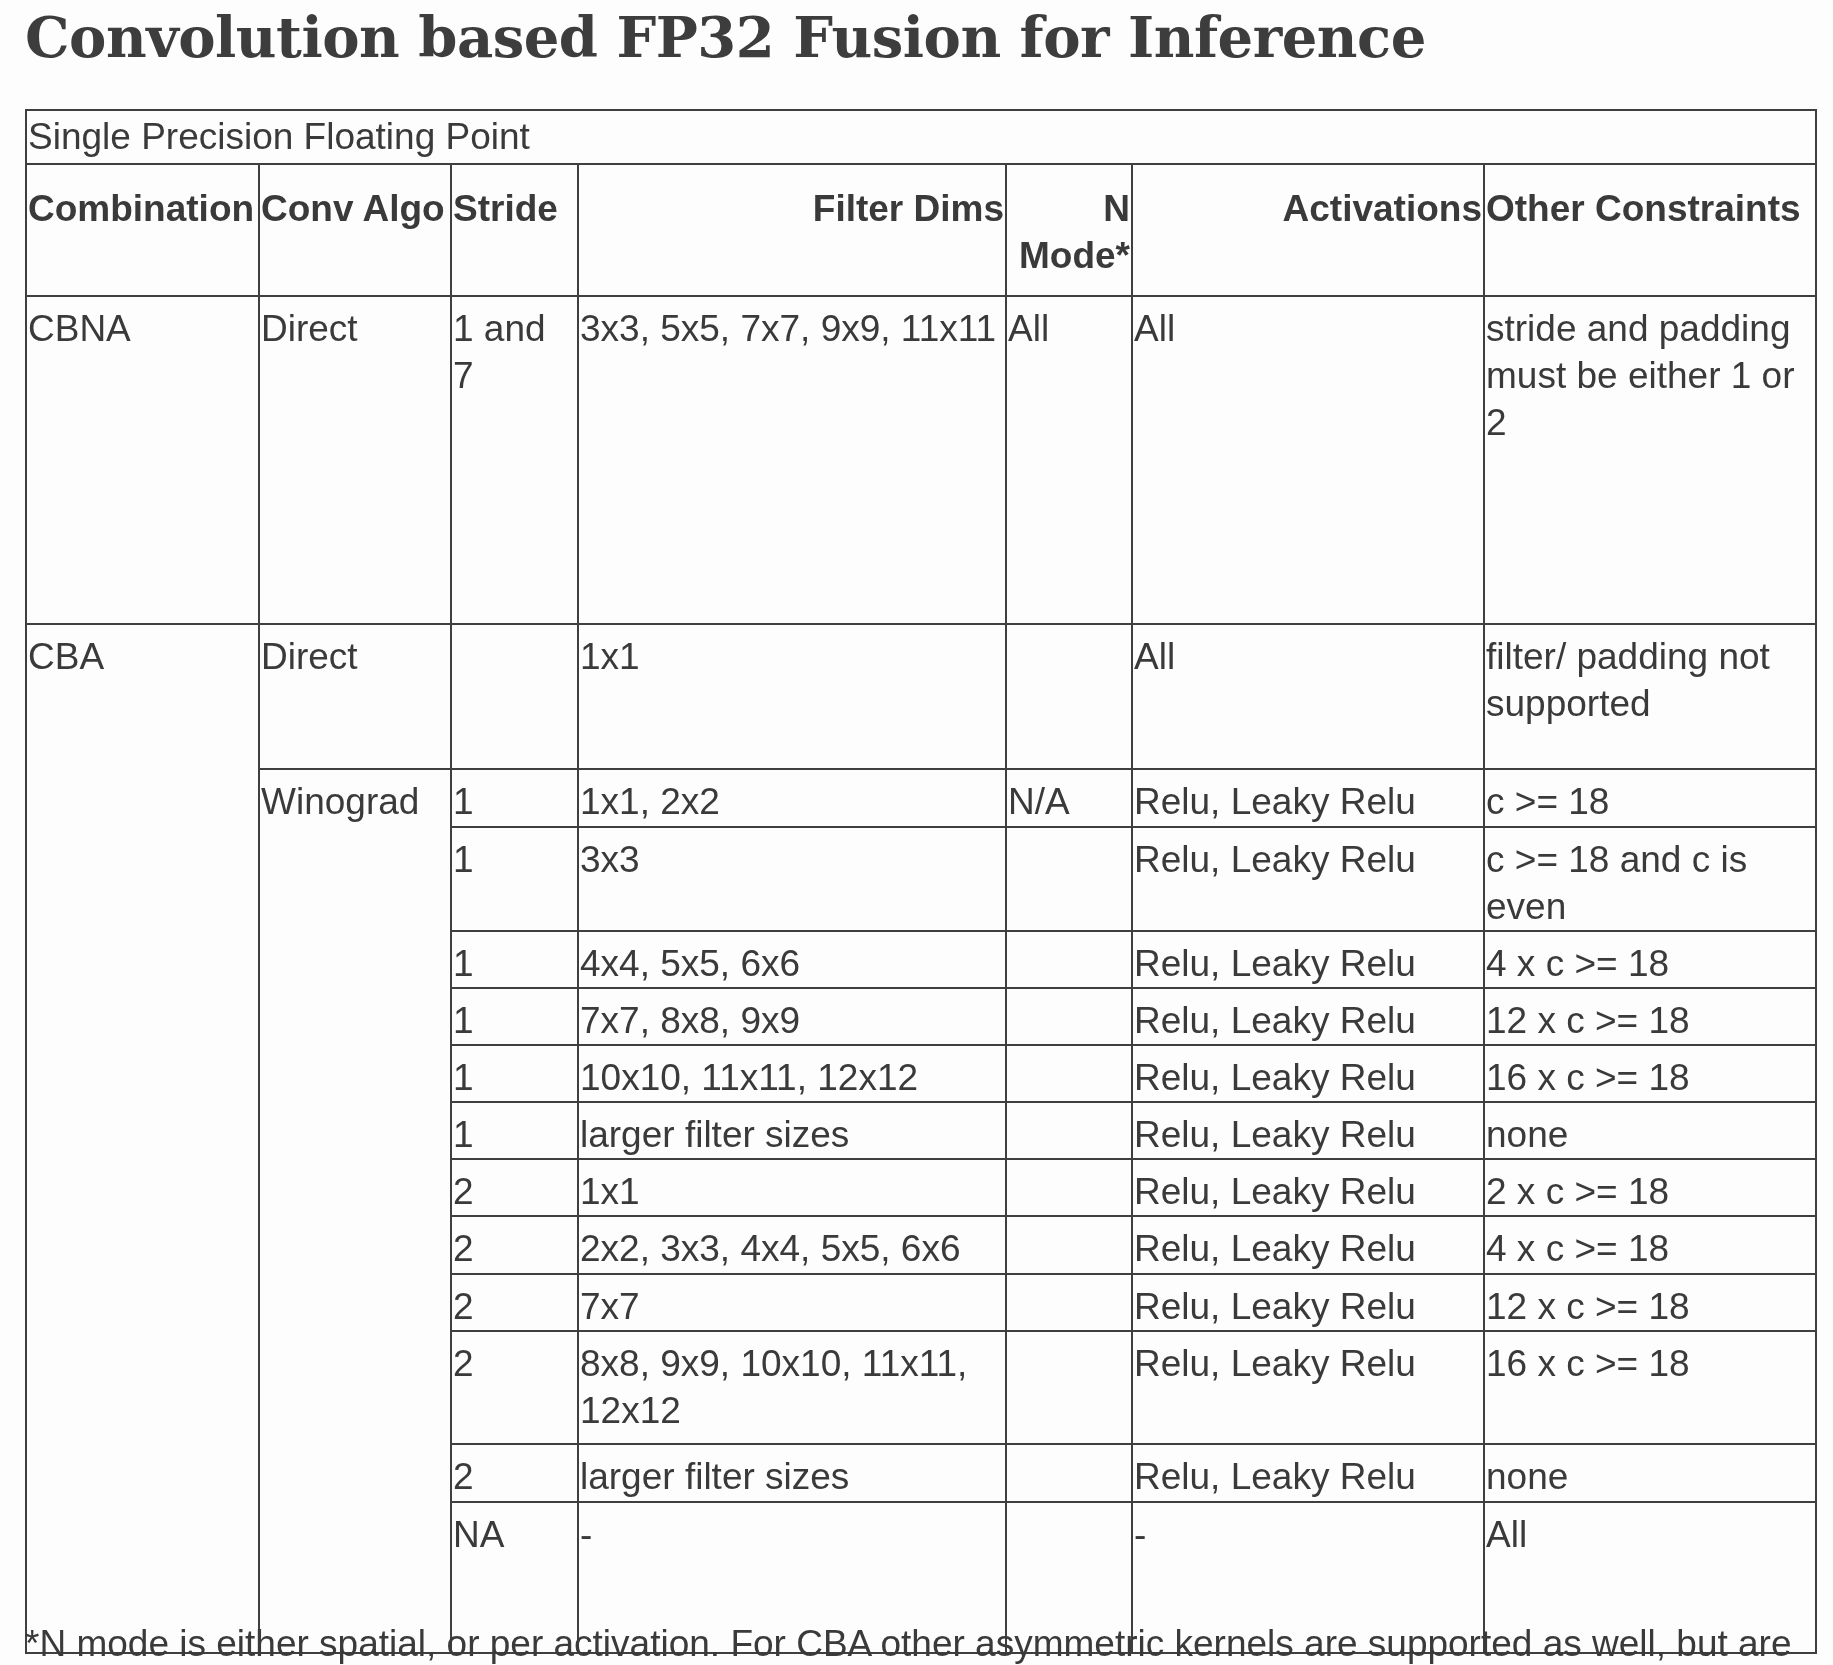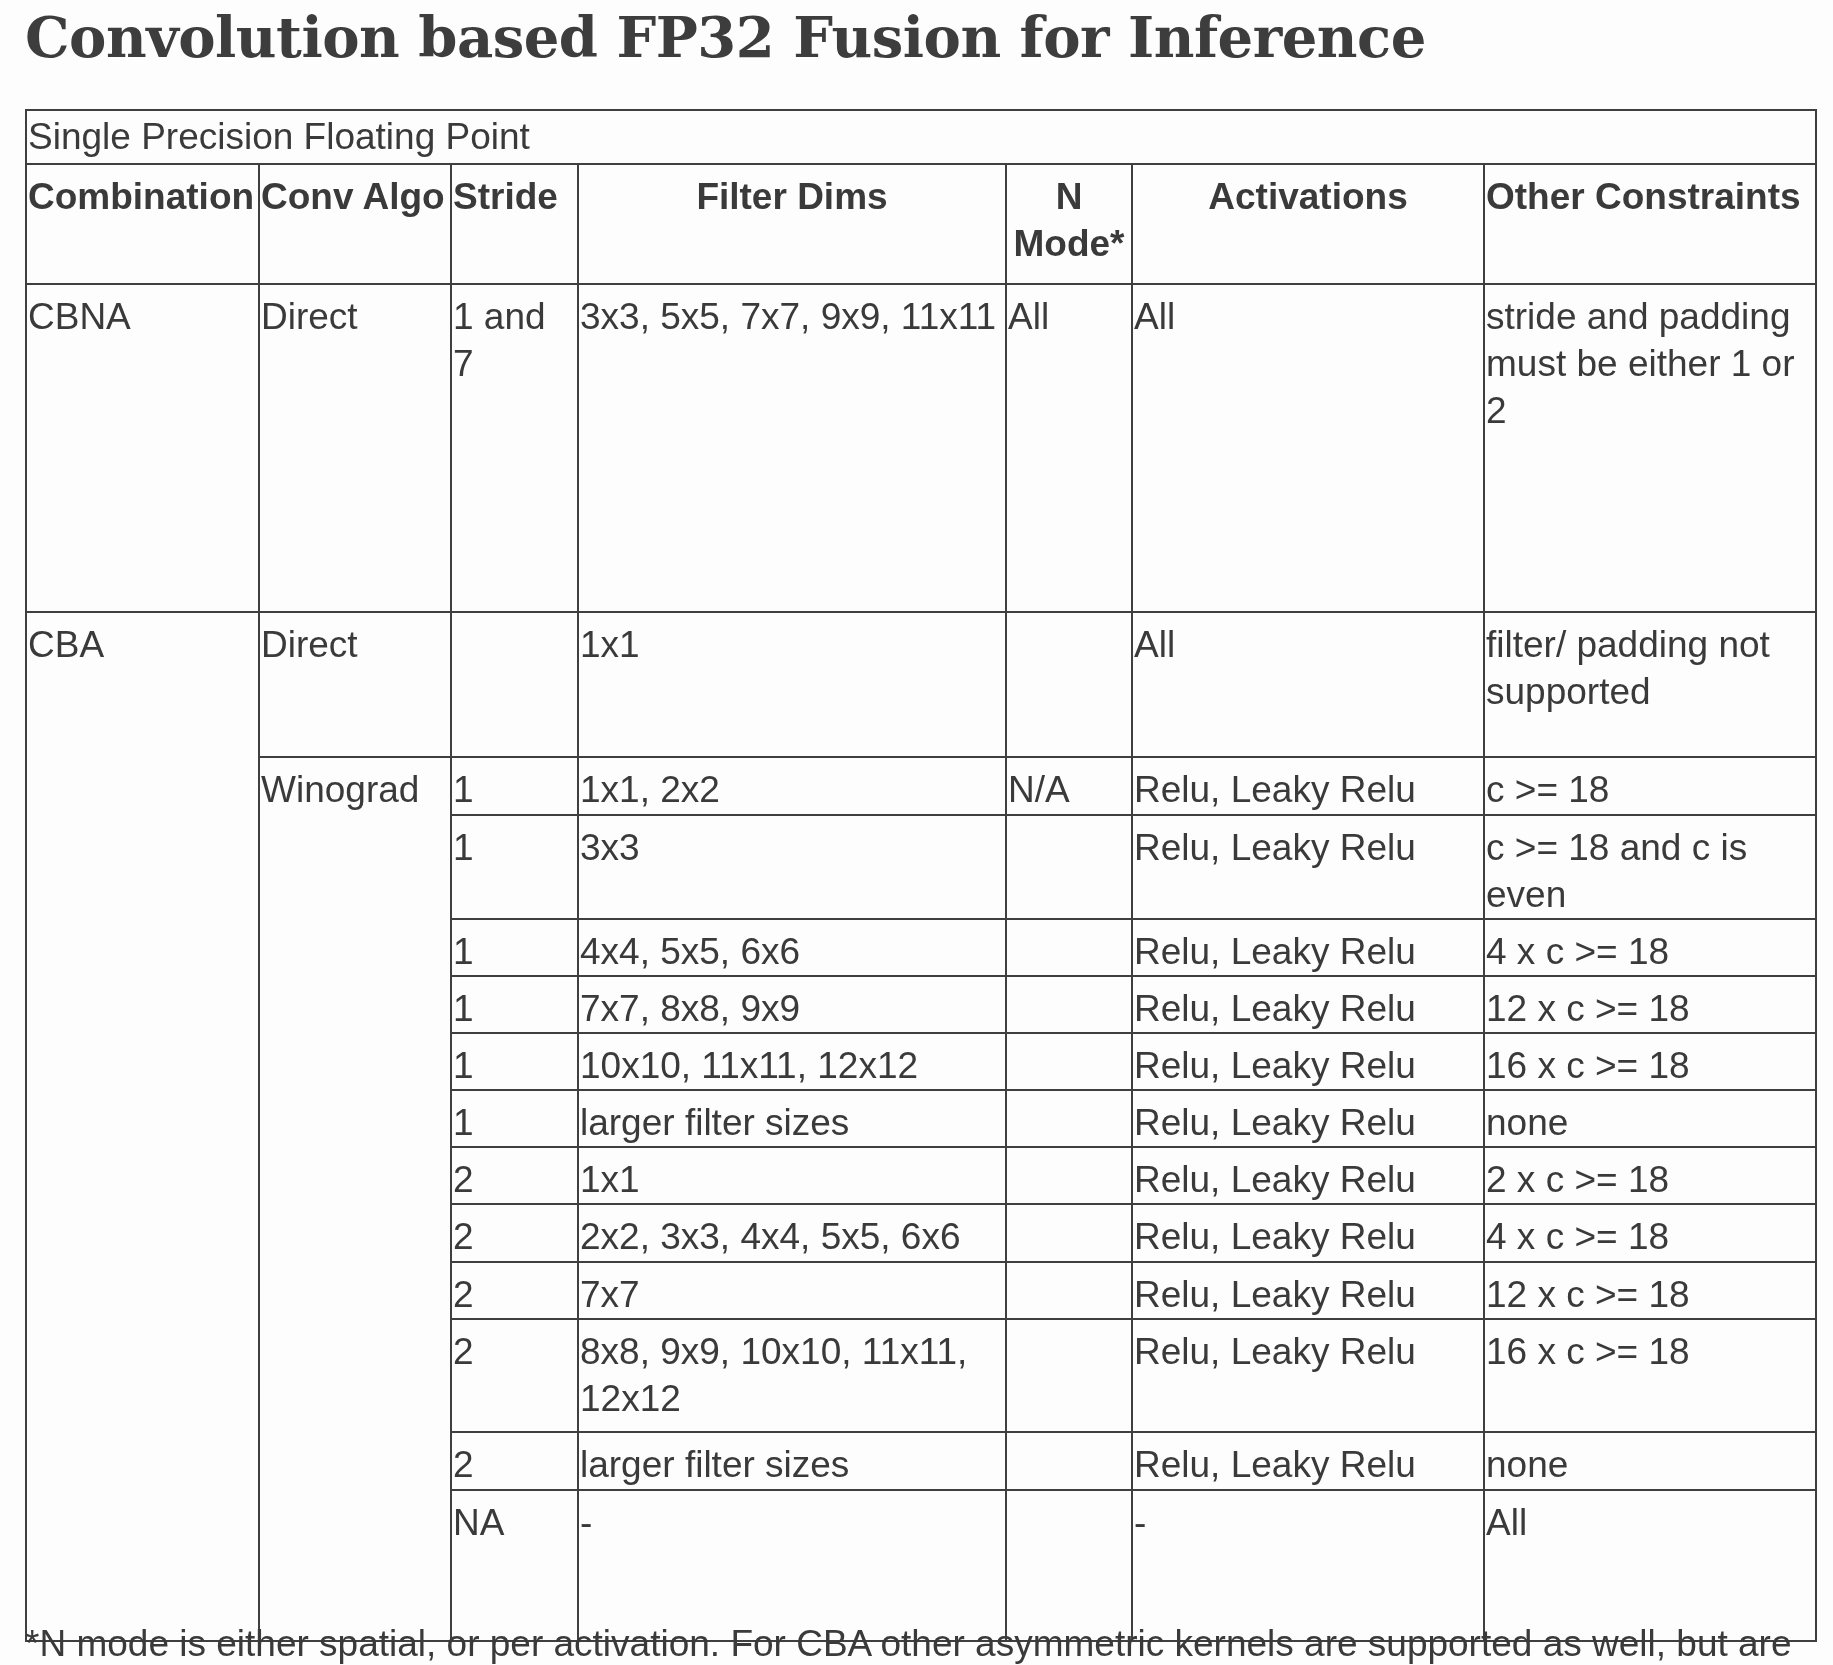--- a/index.html
+++ b/index.html
@@ -5,23 +5,23 @@
   html, body { margin:0; padding:0; background:#fdfdfd; }
   body { width:1833px; height:1665px; position:relative; overflow:hidden; color:#3a3a3a;
          font-family:"Liberation Sans", "DejaVu Sans", sans-serif; }
   .title { position:absolute; left:25px; top:4px; font-family:"DejaVu Serif", serif; font-weight:bold;
            font-size:56px; letter-spacing:-0.5px; color:#3d3d3d; white-space:nowrap; }
   table { position:absolute; left:25px; top:109px; width:1790px; border-collapse:collapse;
           table-layout:fixed; font-size:37px; line-height:47px; }
   td, th { border:2px solid #3f3f3f; vertical-align:top; padding:0 1px; text-align:left;
            font-weight:normal; overflow:hidden; }
   th { font-weight:bold; }
-  th.center { text-align:center; }
+  th.center { text-align:right; }
   .caption-cell { height:50px; line-height:52px; }
-  .hdr th { height:110px; line-height:47px; padding-top:8px;margin-left:48px; }
+  .hdr th { height:110px; line-height:47px; padding-top:20px;margin-left:48px; }
   .cell { padding-top:8px; }
   .footnote { position:absolute; left:25px; top:1620px; width:1790px; font-size:37px; line-height:48px; color:#3a3a3a; }
 </style>
 </head>
 <body>
 
 <div class="title">Convolution based FP32 Fusion for Inference</div>
 
 <table>
   <colgroup>

